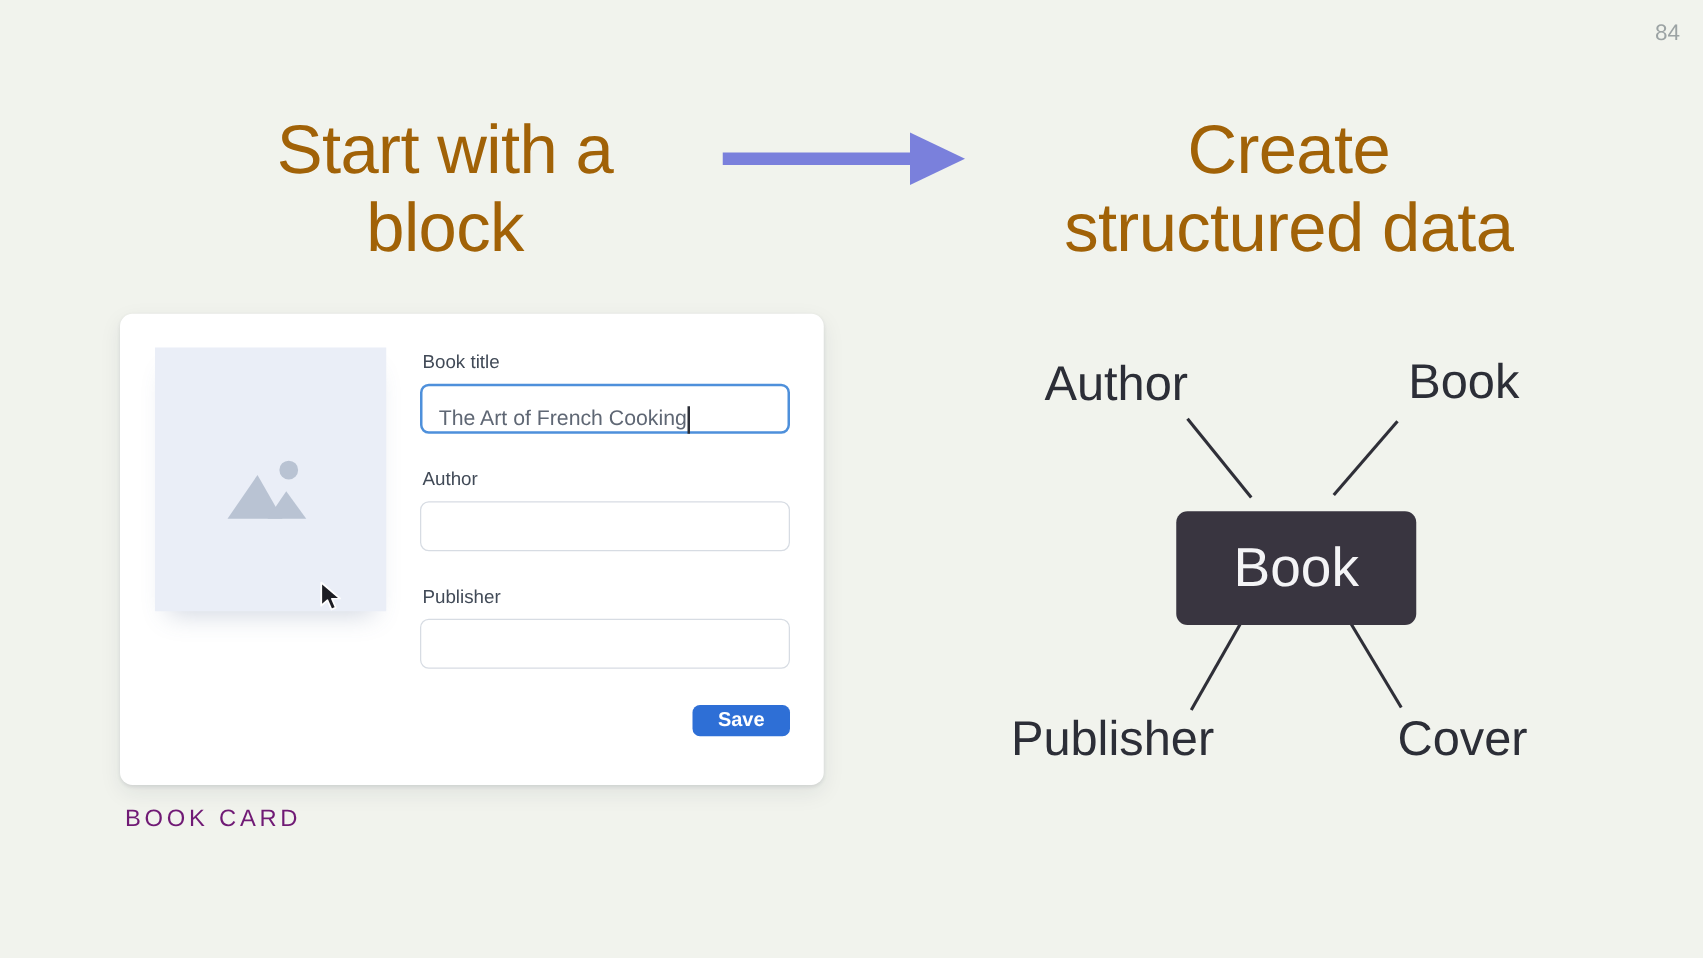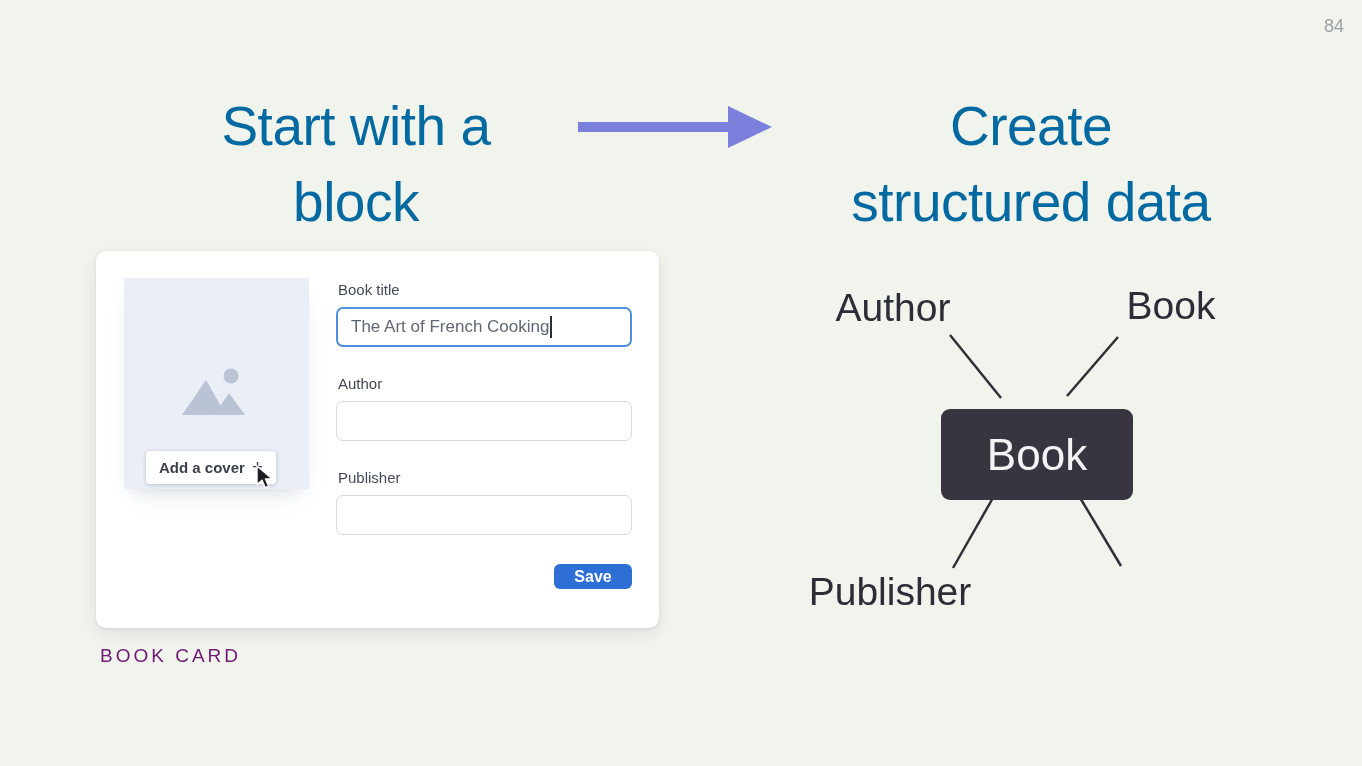--- a/index.html
+++ b/index.html
@@ -14,22 +14,22 @@
 
   
   .page-number {
     position:absolute; top:16px; right:18px;
     font-size:18px; color:#9CA3A4;margin-left:24px;
   }
 
   
   .heading {
     position:absolute;
-    font-size:55px; line-height:76px; font-weight:400;
-    text-align:center; color:#0369a1;
+    font-size:55px; line-height:63px; font-weight:400;
+    text-align:center; color:#a16207;
     white-space:pre-line; letter-spacing:-0.5px;
   }
   .heading-left  { left:96px;  top:88px; width:520px; }
   .heading-right { left:770px; top:88px; width:522px; }
 
   
   .arrow-svg { position:absolute; left:578px; top:103px; }
 
   
   .card {
@@ -64,22 +64,22 @@
     font-size:15px; color:#414A57;
   }
   .label-1 { top:30px; }
   .label-2 { top:124px; }
   .label-3 { top:218px; }
   .field {
     position:absolute; left:0;
     width:296px; height:40px;
     background:#FFFFFF;
     border:1px solid #D7DCE3; border-radius:7px;
-    display:flex; align-items:center;
-    padding:4px 13px;
+    display:flex; align-items:flex-start;
+    padding:16px 13px;
     font-size:17px; color:#5F6774;
   }
   .field-1 { top:56px; border:2px solid #4E90DB; }
   .field-2 { top:150px; }
   .field-3 { top:244px; }
   .caret {
     display:inline-block; width:1.5px; height:22px;
     background:#2B2E36; margin-left:1px;
   }
   .save-btn {
@@ -136,24 +136,20 @@
 <div class="card">
 
   <div class="cover">
     <svg class="mountain-icon" width="72" height="56" viewBox="0 0 72 56">
       <circle cx="51" cy="13" r="7.5" fill="#B9C3D3"></circle>
       <path d="M2 52 L26 17 L46 52 Z" fill="#B9C3D3"></path>
       <path d="M34 52 L49 30 L65 52 Z" fill="#B9C3D3"></path>
     </svg>
   </div>
 
-  <button class="add-cover-btn">
-    <span>Add a cover</span>
-    <span class="add-cover-plus">+</span>
-  </button>
 
   <svg class="cursor-icon" width="21" height="24" viewBox="0 0 21 24">
     <path d="M3 1 L3 19.5 L8 15.2 L11.2 22.6 L14.6 21.1 L11.5 14 L18 13.8 Z" fill="#1E1E24" stroke="#FFFFFF" stroke-width="1.4" stroke-linejoin="round"></path>
   </svg>
 
   <div class="form-col">
 
     <div class="field-label label-1">Book title</div>
     <div class="field field-1">
       <span>The Art of French Cooking</span>
@@ -180,15 +176,16 @@
   <svg class="diagram-lines" width="480" height="360" viewBox="0 0 480 360">
     <line x1="160" y1="65" x2="211" y2="128" stroke="#2F2F38" stroke-width="2.5"></line>
     <line x1="328" y1="67" x2="277" y2="126" stroke="#2F2F38" stroke-width="2.5"></line>
     <line x1="208" y1="219" x2="163" y2="298" stroke="#2F2F38" stroke-width="2.5"></line>
     <line x1="286" y1="221" x2="331" y2="296" stroke="#2F2F38" stroke-width="2.5"></line>
   </svg>
 
   <div class="node-label node-author">Author</div>
   <div class="node-label node-title">Book</div>
   <div class="node-label node-publisher">Publisher</div>
+  <div class="node-label node-cover">Cover</div>
 
   <div class="book-box">Book</div>
 </div>
 
 </body></html>

